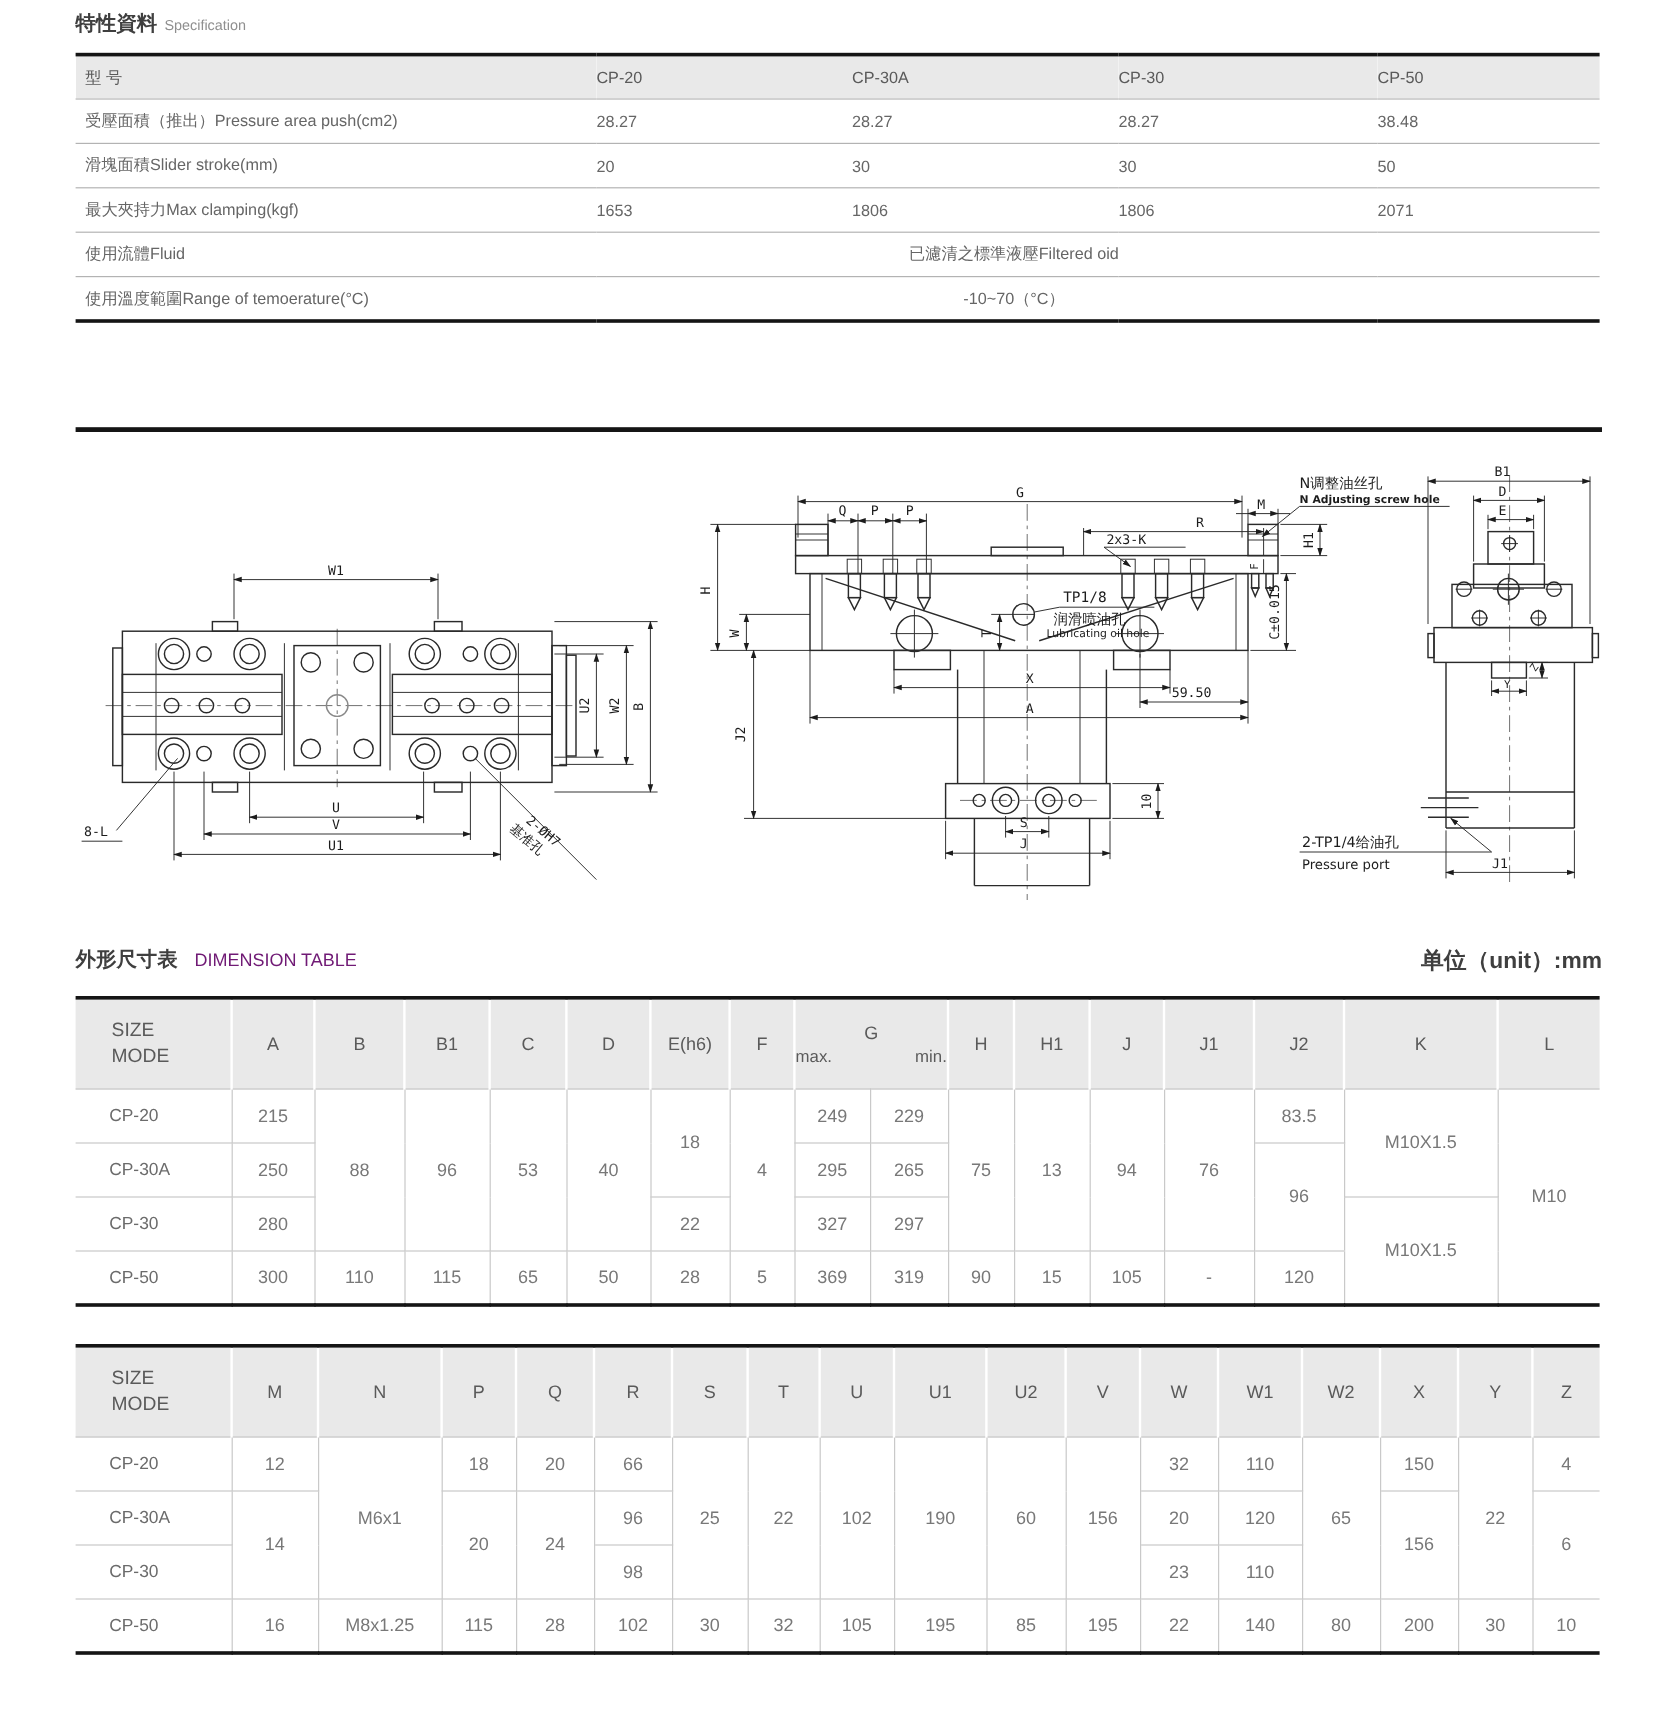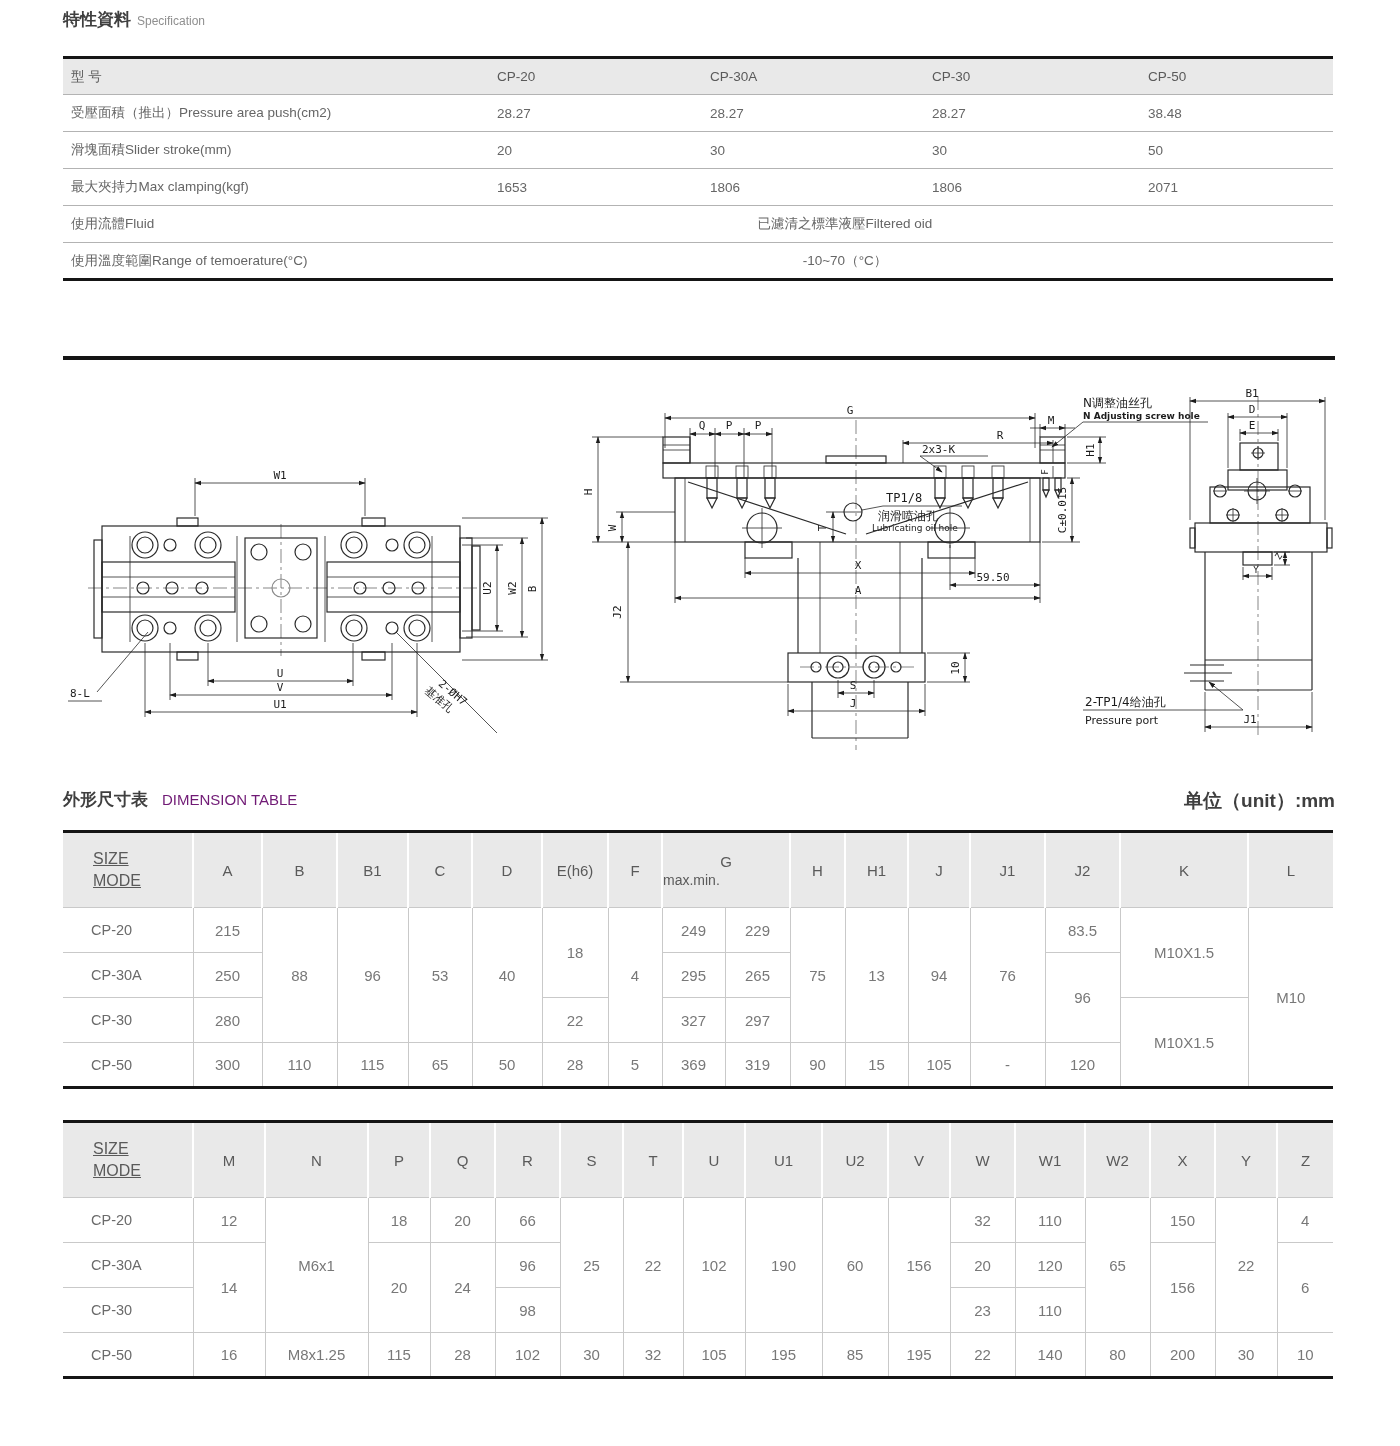--- a/index.html
+++ b/index.html
@@ -35,22 +35,22 @@
   table.dim {
     border-collapse:collapse; table-layout:fixed; width:1270px;
     border-top:3px solid #151515; border-bottom:3px solid #151515;
   }
   table.dim th {
     background:#e9e9e9; font-weight:normal; font-size:15px; color:#5a5a5a;
     height:76px; vertical-align:middle; text-align:center;
     border-left:2px solid #fff;
   }
   table.dim th:first-child { border-left:none; text-align:left; padding-left:30px; font-size:16px; }
-  table.dim th .two { line-height:1.35;text-decoration:underline; }
-  table.dim th .sub { display:flex; justify-content:flex-start; font-size:14px; margin-top:2px; }
+  table.dim th .two { line-height:1.35; }
+  table.dim th .sub { display:flex; justify-content:space-between; font-size:14px; margin-top:2px; }
   table.dim td {
     height:45px; text-align:center; vertical-align:middle;
     font-size:15px; color:#787878; border:1px solid #c9c9c9;
   }
   table.dim td.model { text-align:left; padding-left:28px; color:#6b6b6b; font-size:14.5px; }
   table.dim tr td:first-child { border-left:none; }
   table.dim tr td:last-child  { border-right:none; }
 
   
   svg text { font-family:"DejaVu Sans Mono", monospace; font-size:11px; fill:#1c1c1c; }
@@ -63,21 +63,21 @@
   .cl  { fill:none; stroke:#555; stroke-width:0.7; stroke-dasharray:14 4 3 4; }
   .gy  { stroke:#8a8a8a; }
 </style>
 </head>
 <body>
 
 <div class="abs" style="left:63px; top:8px;">
   <span class="sec-title-cn">特性資料</span><span class="sec-title-en">Specification</span>
 </div>
 
-<table class="spec abs" style="left:63px; top:56px;">
+<table class="spec abs" style="left:63px; top:44px;">
   <colgroup>
       <col style="width:434px">
       <col style="width:213px">
       <col style="width:222px">
       <col style="width:216px">
       <col style="width:185px">
     </colgroup>
   <tbody>
       <tr class="head">
     <td class="lbl">型  号</td>

